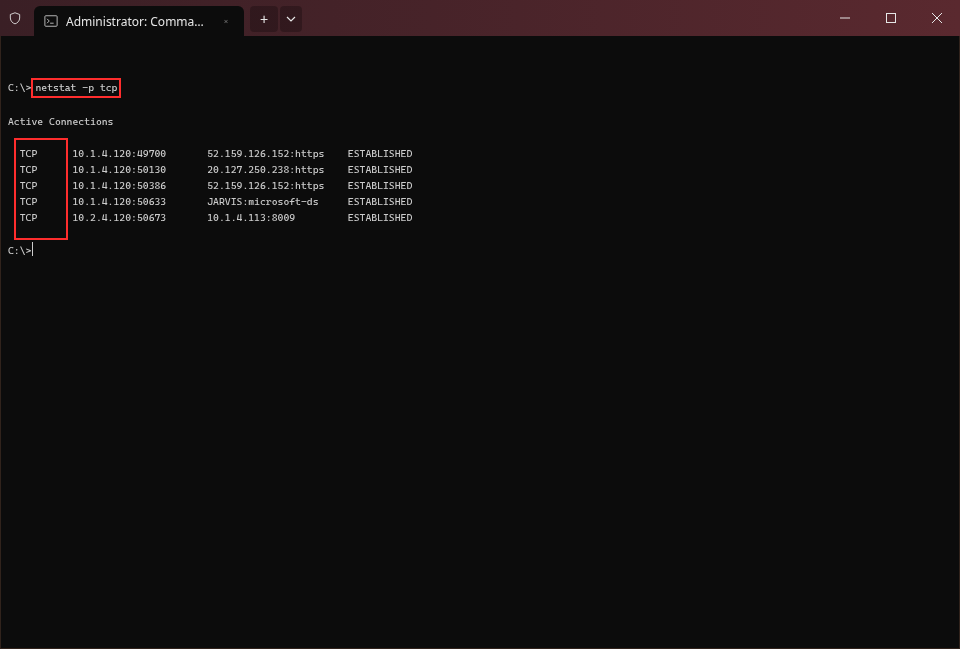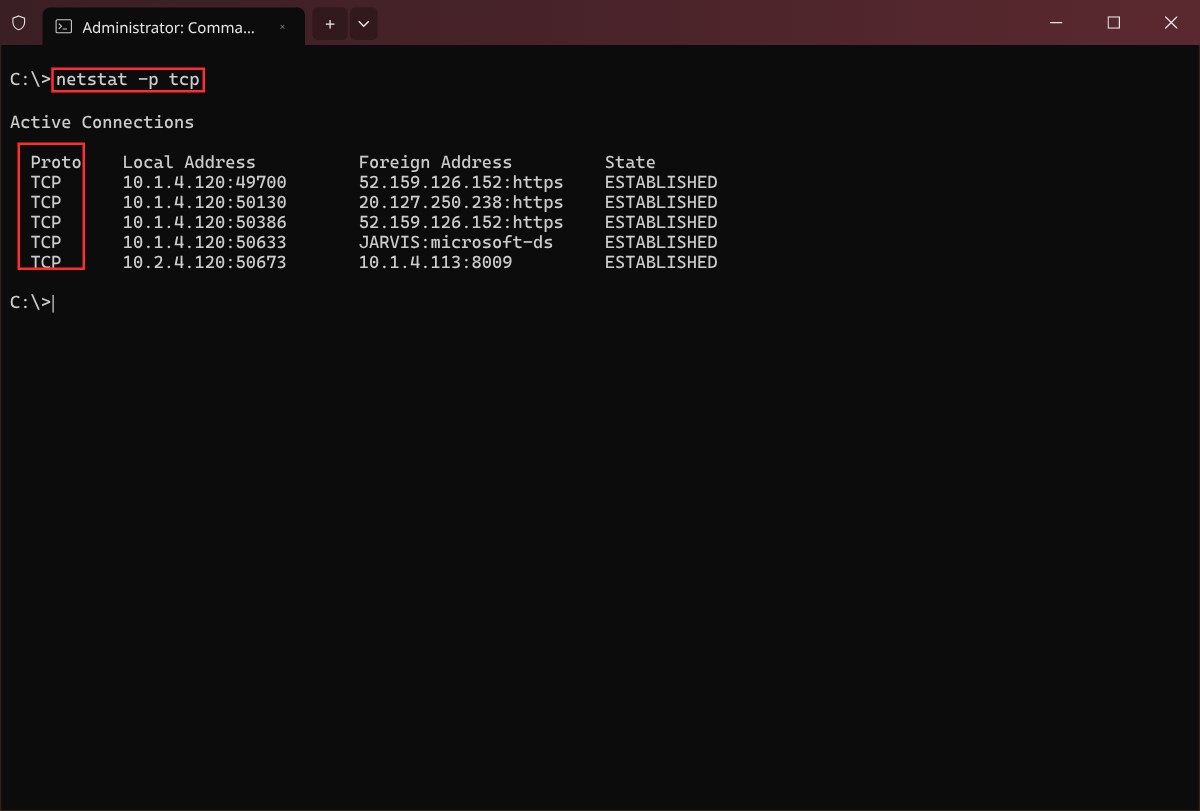--- a/index.html
+++ b/index.html
@@ -85,24 +85,25 @@
     width: 46px; height: 36px; border:none; background:none; color: var(--fg-title);
     display:flex; align-items:center; justify-content:center;
     cursor: pointer;
   }
   .win-btn svg { width:10px; height:10px; stroke: currentColor; fill:none; stroke-width:1; }
 
   
   .terminal {
     flex:1; padding: 18px 8px 8px 8px;
     font-family: Consolas, 'Cascadia Mono', monospace;
-    font-size: 14px; line-height: 16px;
+    font-size: 10px; line-height: 16px;
     color: var(--fg-term);
     white-space: pre;
     position: relative;
+    margin-top: 24px;
   }
   .cmd-box {
     border: 2px solid var(--accent-red);
     padding: 0 2px;
     display: inline-block;
   }
   .col-box {
     border: 2px solid var(--accent-red);
     position: absolute;
     left: 14px; top: 78px;
@@ -175,21 +176,21 @@
             <line x1="10" y1="0" x2="0" y2="10"></line>
           </svg>
       </button>
     </div>
   </div>
 
   <div class="terminal"><span>C:\&gt;</span><span class="cmd-box">netstat -p tcp</span>
 
 <span>Active Connections</span>
 
-<span class="row-line" id="hdr-line">  Proto    Local Address          Foreign Address         State</span><span id="rows-container">  TCP      10.1.4.120:49700       52.159.126.152:https    ESTABLISHED
+<span id="rows-container">  TCP      10.1.4.120:49700       52.159.126.152:https    ESTABLISHED
   TCP      10.1.4.120:50130       20.127.250.238:https    ESTABLISHED
   TCP      10.1.4.120:50386       52.159.126.152:https    ESTABLISHED
   TCP      10.1.4.120:50633       JARVIS:microsoft-ds     ESTABLISHED
   TCP      10.2.4.120:50673       10.1.4.113:8009         ESTABLISHED
 </span>
 <span>C:\&gt;</span><span class="caret"></span>
 <div class="col-box"></div></div>
 
 </div>
 

